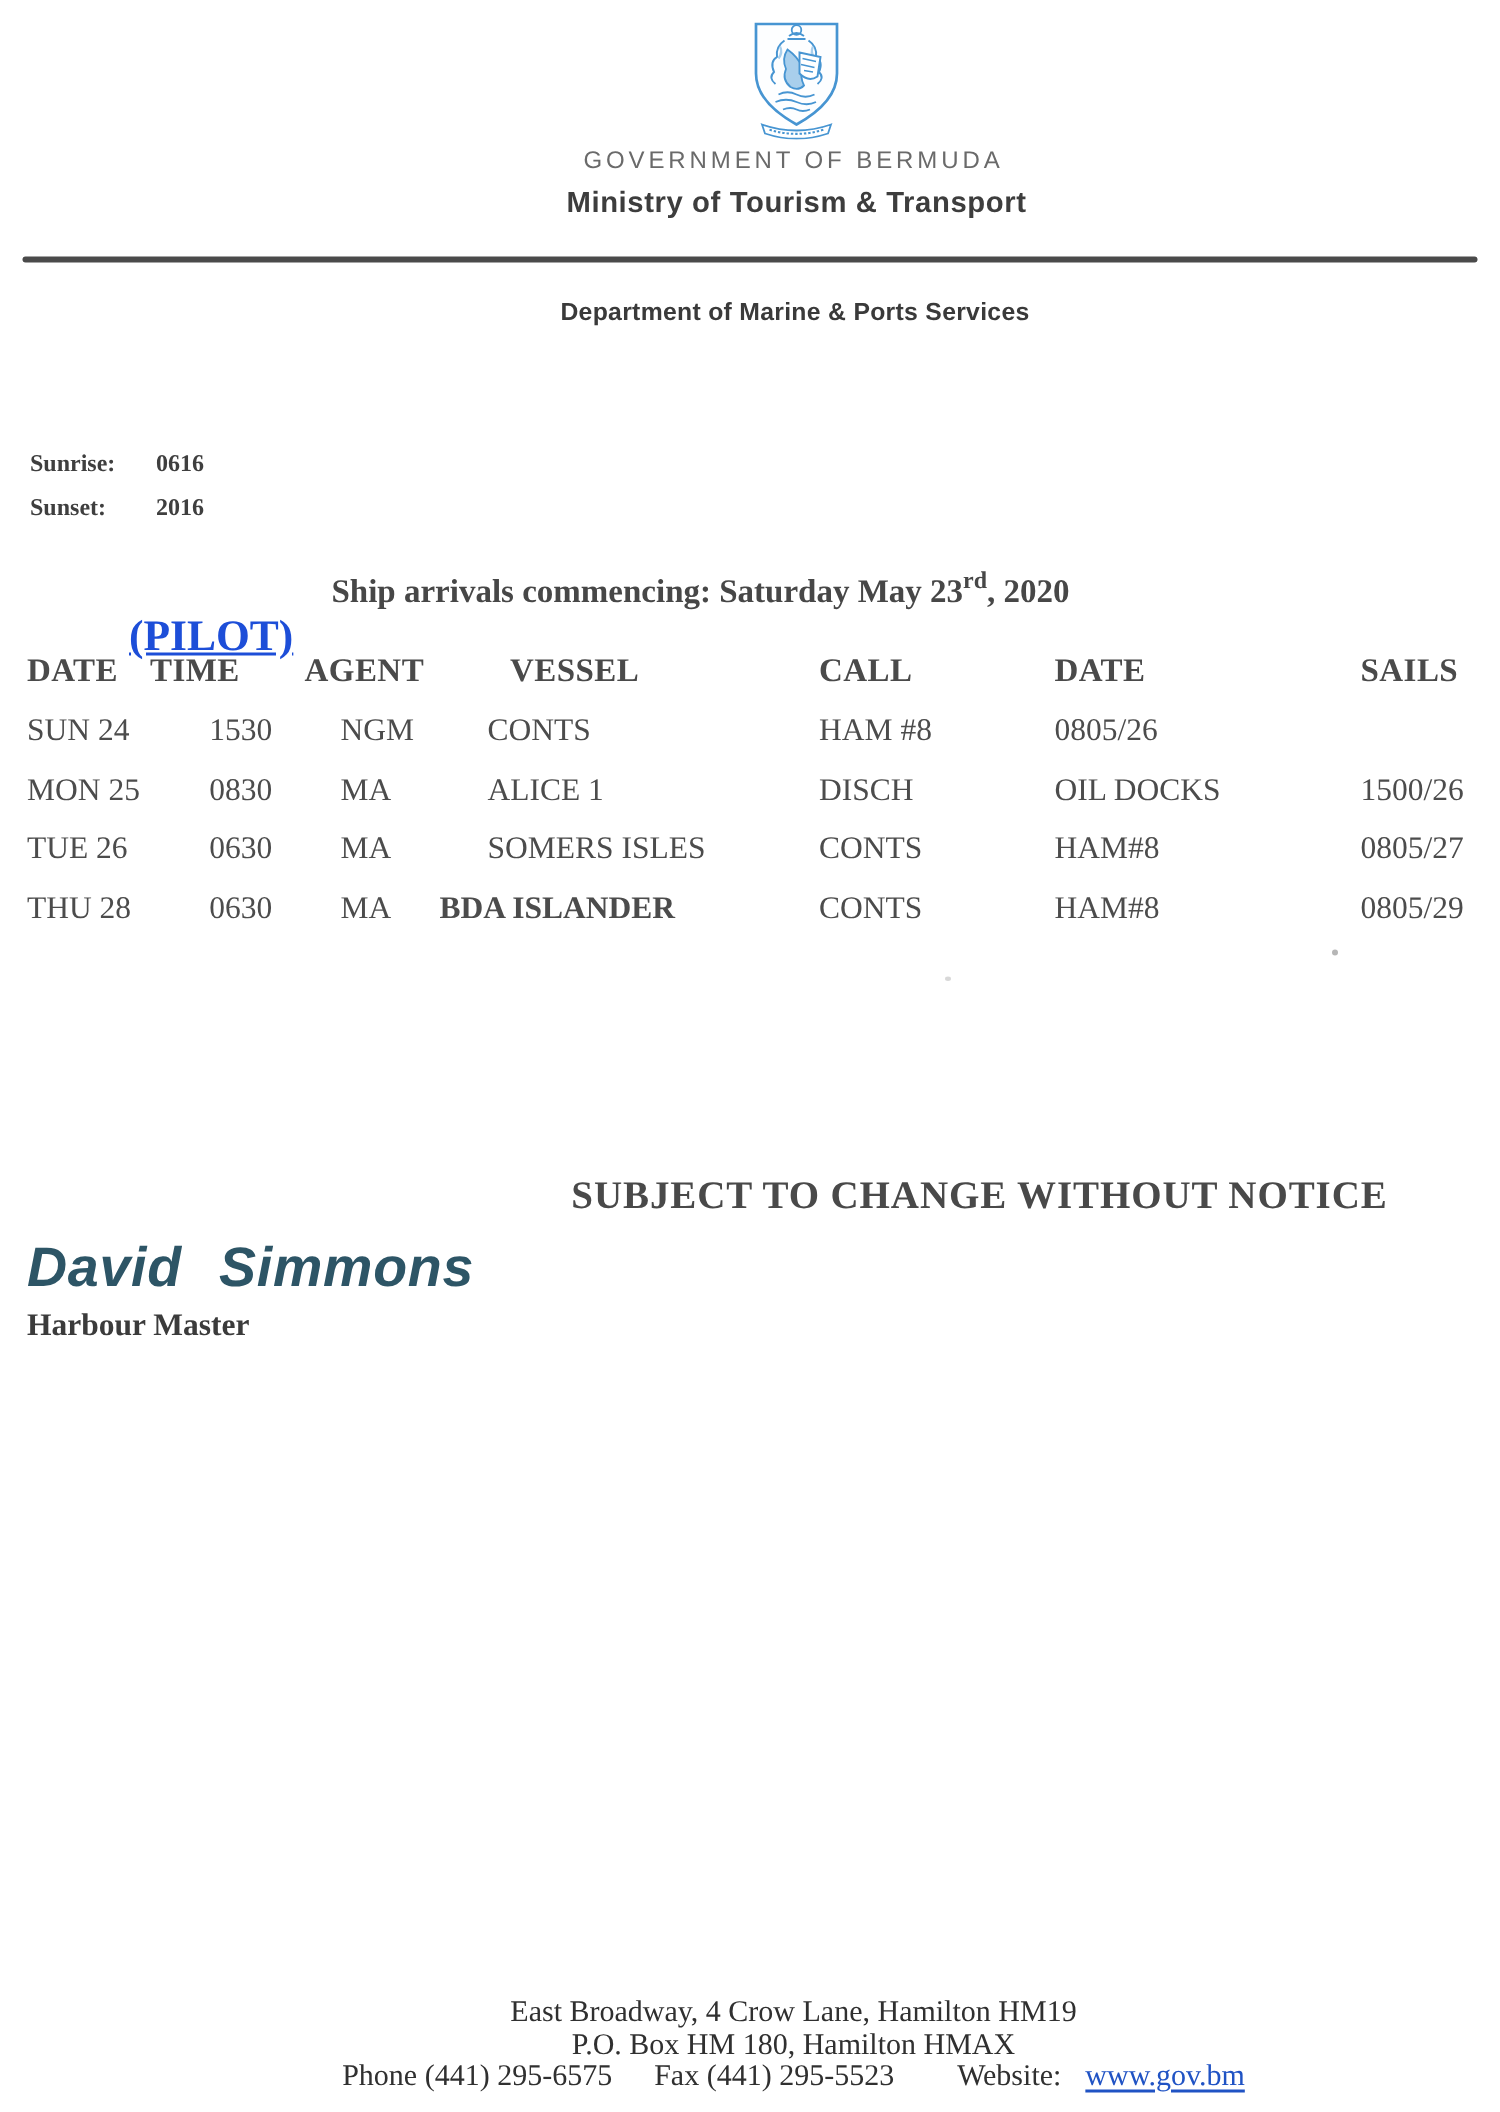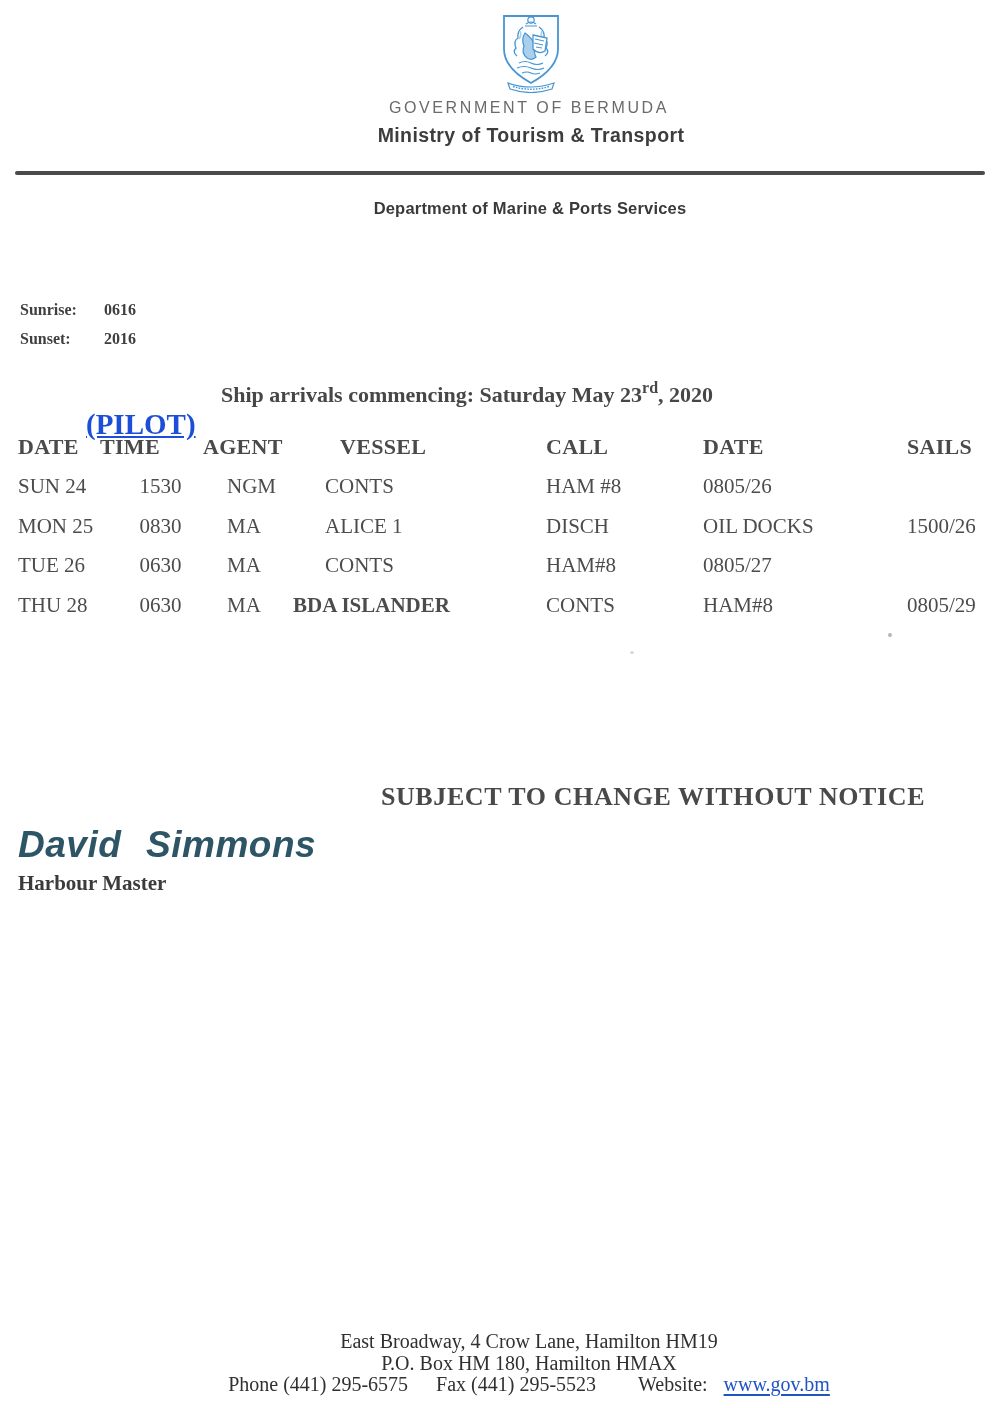--- a/index.html
+++ b/index.html
@@ -192,20 +192,21 @@
     <span class="c">ALICE 1</span>
     <span class="c">DISCH</span>
     <span class="c">OIL DOCKS</span>
     <span class="c">1500/26</span>
   </div>
 
   <div class="trow">
     <span class="c">TUE 26</span>
     <span class="c ind18">0630</span>
     <span class="c ind24">MA</span>
+    <span class="c">SOMERS ISLES</span>
     <span class="c">CONTS</span>
     <span class="c">HAM#8</span>
     <span class="c">0805/27</span>
   </div>
 
   <div class="trow">
     <span class="c">THU 28</span>
     <span class="c ind18">0630</span>
     <span class="c ind24">MA</span>
     <span class="c shift-left">BDA ISLANDER</span>

